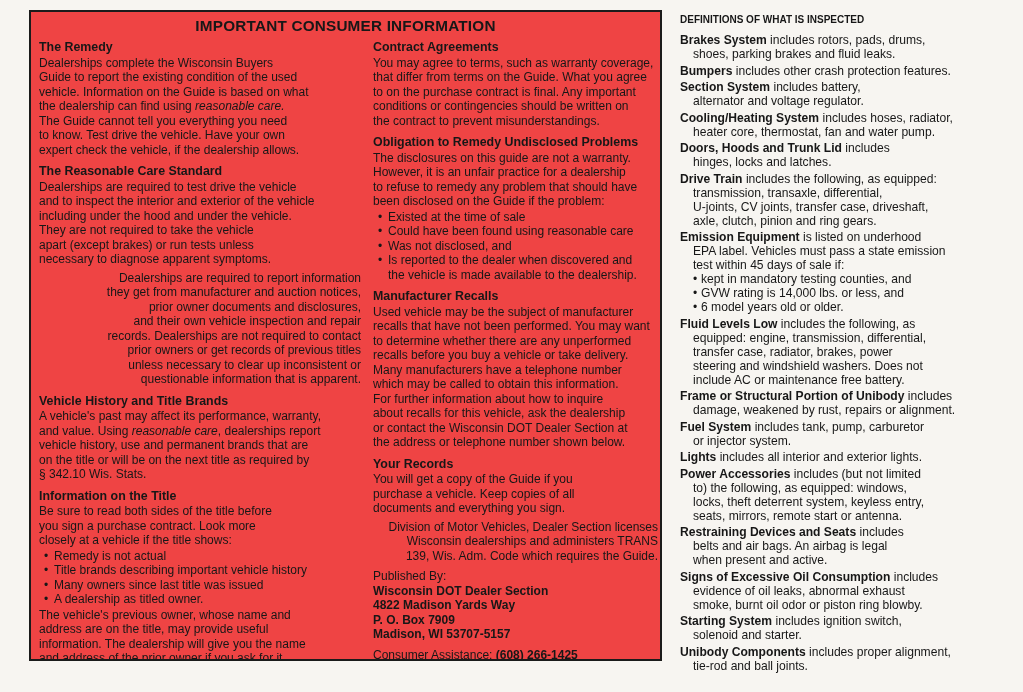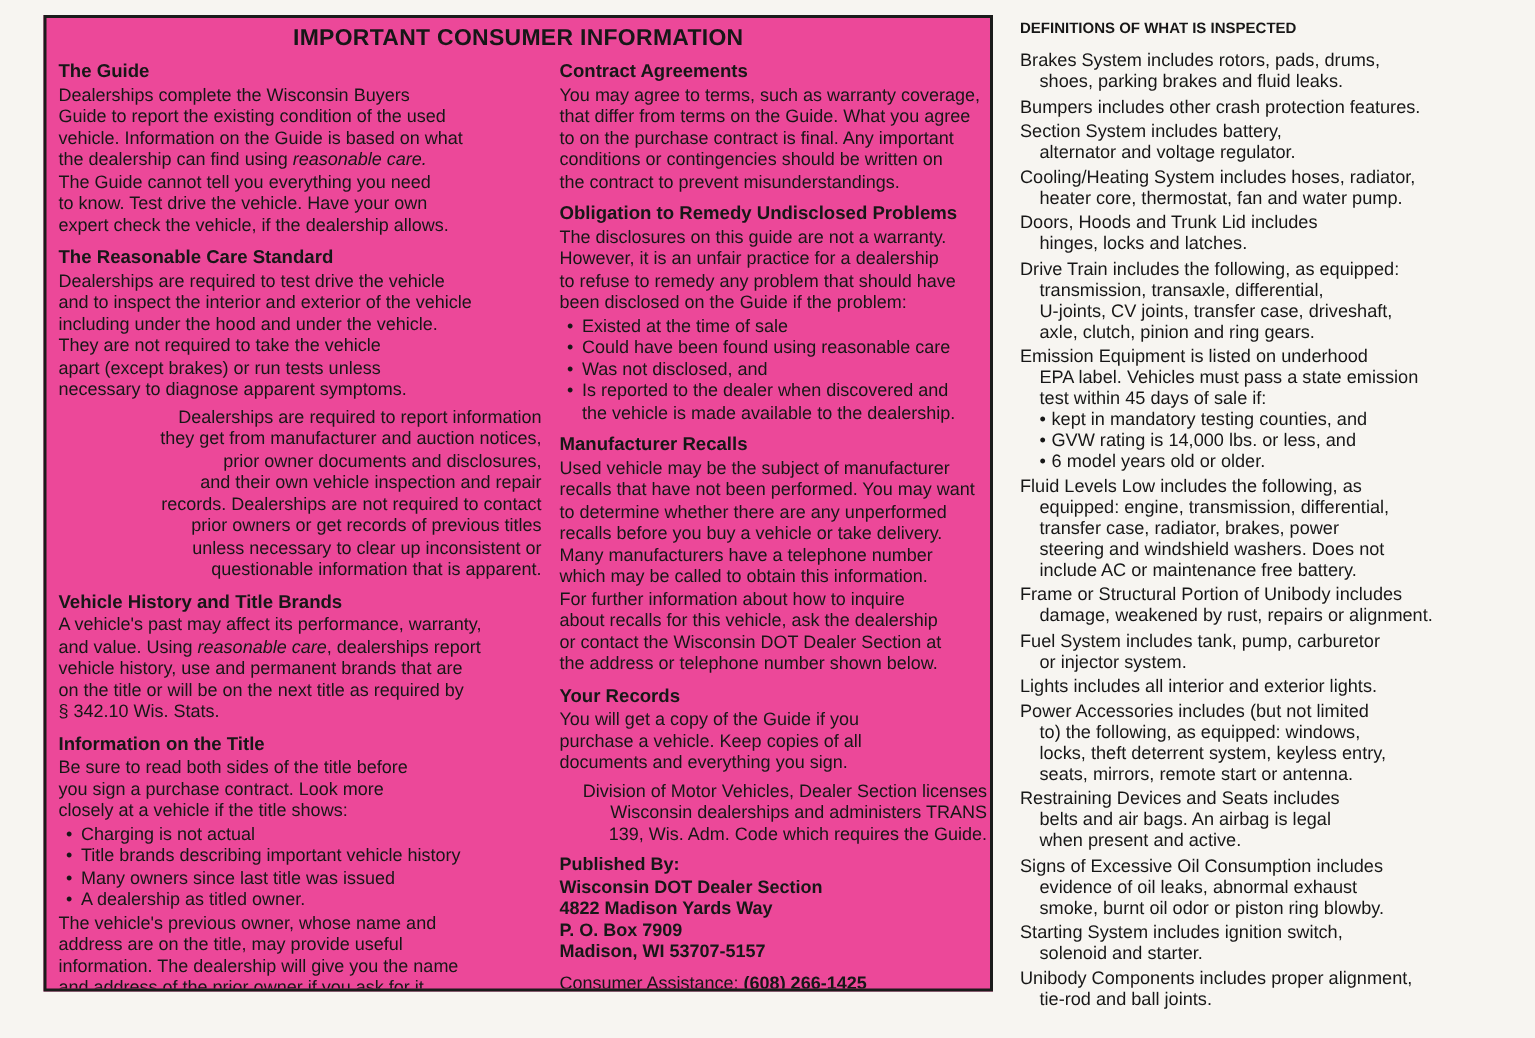--- a/index.html
+++ b/index.html
@@ -5,64 +5,64 @@
   html,body { margin:0; padding:0; }
   .page {
     position:relative; width:1023px; height:692px;
     background:#f7f5f1; color:#171717;
     font-family:"Liberation Sans", sans-serif;
     overflow:hidden;
   }
   
   .box {
     position:absolute; left:29px; top:10px; width:629px; height:647px;
-    border:2px solid #1b1b1b; overflow:hidden; background:#ec4899;
+    border:2px solid #1b1b1b; overflow:hidden; background:#ef4444;
   }
   .box-title {
     text-align:center; font-weight:bold; font-size:15.3px;
     margin:5px 0 1px 0; letter-spacing:.2px;
   }
   .cols { display:flex; gap:12px; padding:1px 0 0 8px; }
   .col1 { width:322px; flex:none; }
   .col2 { width:285px; flex:none; }
   .col1, .col2 { font-size:12px; line-height:14.5px; }
   .sec-h { font-size:12.4px; font-weight:bold; margin:7px 0 1px 0; white-space:pre; }
   .sec-h.first { margin-top:3px; }
   .para { margin:0; white-space:pre; }
   .para + .para { margin-top:4px;text-align:right; }
   .bullets { margin:1px 0 1px 0; }
   .bullet { position:relative; padding-left:15px; white-space:pre; }
   .bullet::before { content:"\2022"; position:absolute; left:5px; top:0; }
-  .pub-label { font-weight:bold; margin-top:6px; white-space:pre; }
+  .pub-label { font-weight:normal; margin-top:6px; white-space:pre; }
   .pub-line { font-weight:bold; white-space:pre; }
   .assist { margin-top:6px; white-space:pre; }
   .assist b { font-weight:bold; }
   
   .col3 {
     position:absolute; left:680px; top:11px; width:340px;
     font-size:12.1px; line-height:14px;
   }
   .defs-title { font-size:10px; font-weight:bold; margin:2px 0 6px 0; white-space:pre; }
   .def { padding-left:13px; text-indent:-13px; white-space:pre; margin-top:2.5px; }
-  .def b { font-weight:normal; }
+  .def b { font-weight:bold; }
   .def-bullets { margin:0; }
   .db { position:relative; padding-left:21px; white-space:pre; text-indent:0; }
   .db::before { content:"\2022"; position:absolute; left:13px; top:0; }
 </style>
 </head>
 <body>
 
 <div class="page">
 
   <div class="box">
     <div class="box-title">IMPORTANT CONSUMER INFORMATION</div>
     <div class="cols">
 
       <div class="col1">
-        <div class="sec-h first">The Guide</div>
+        <div class="sec-h first">The Remedy</div>
         <p class="para"><span>Dealerships complete the Wisconsin Buyers
 Guide to report the existing condition of the used
 vehicle. Information on the Guide is based on what
 the dealership can find using </span><i>reasonable care.</i><span>
 The Guide cannot tell you everything you need
 to know. Test drive the vehicle. Have your own
 expert check the vehicle, if the dealership allows.</span></p>
 
         <div class="sec-h">The Reasonable Care Standard</div>
         <p class="para">Dealerships are required to test drive the vehicle
@@ -85,21 +85,21 @@
 and value. Using </span><i>reasonable care</i><span>, dealerships report
 vehicle history, use and permanent brands that are
 on the title or will be on the next title as required by
 § 342.10 Wis. Stats.</span></p>
 
         <div class="sec-h">Information on the Title</div>
         <p class="para">Be sure to read both sides of the title before
 you sign a purchase contract. Look more
 closely at a vehicle if the title shows:</p>
         <div class="bullets">
-          <div class="bullet">Charging is not actual</div>
+          <div class="bullet">Remedy is not actual</div>
           <div class="bullet">Title brands describing important vehicle history</div>
           <div class="bullet">Many owners since last title was issued</div>
           <div class="bullet">A dealership as titled owner.</div>
         </div>
         <p class="para">The vehicle's previous owner, whose name and
 address are on the title, may provide useful
 information. The dealership will give you the name
 and address of the prior owner if you ask for it.</p>
       </div>
 

